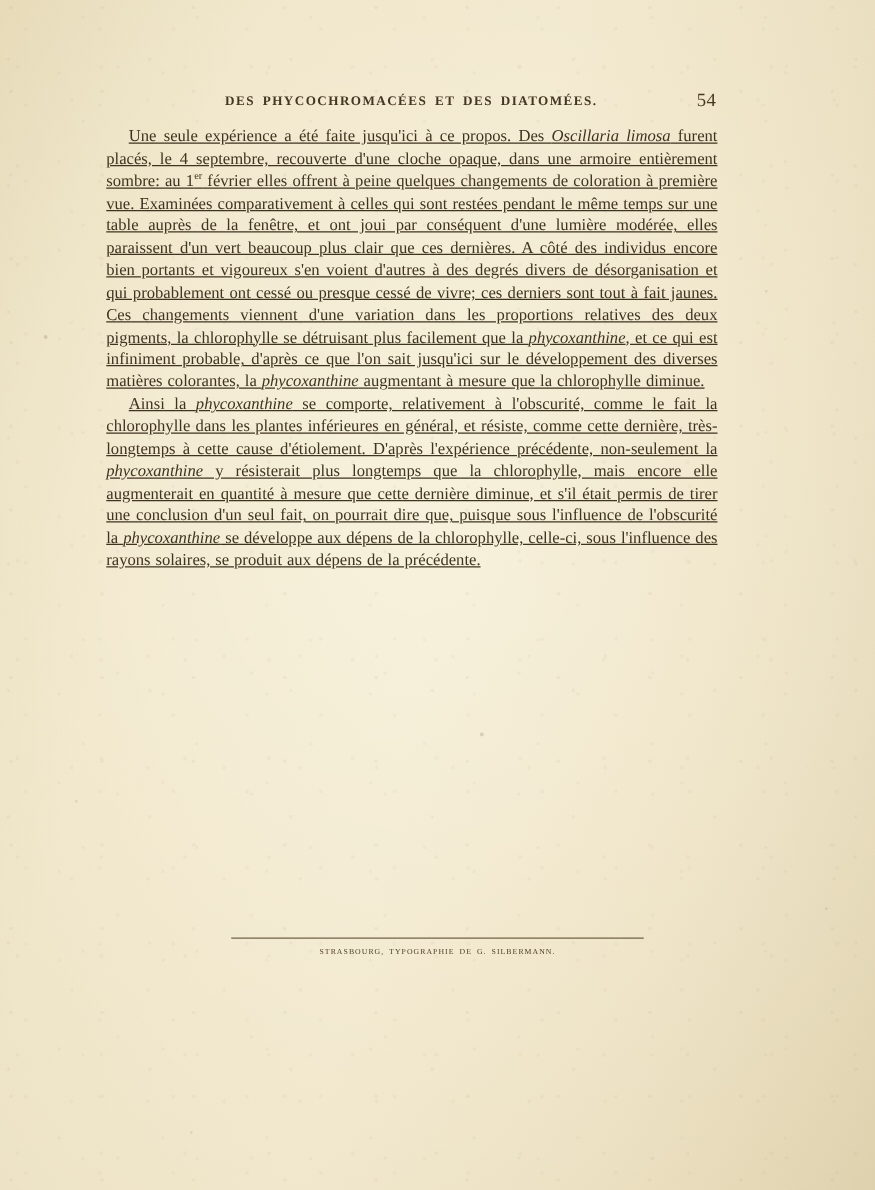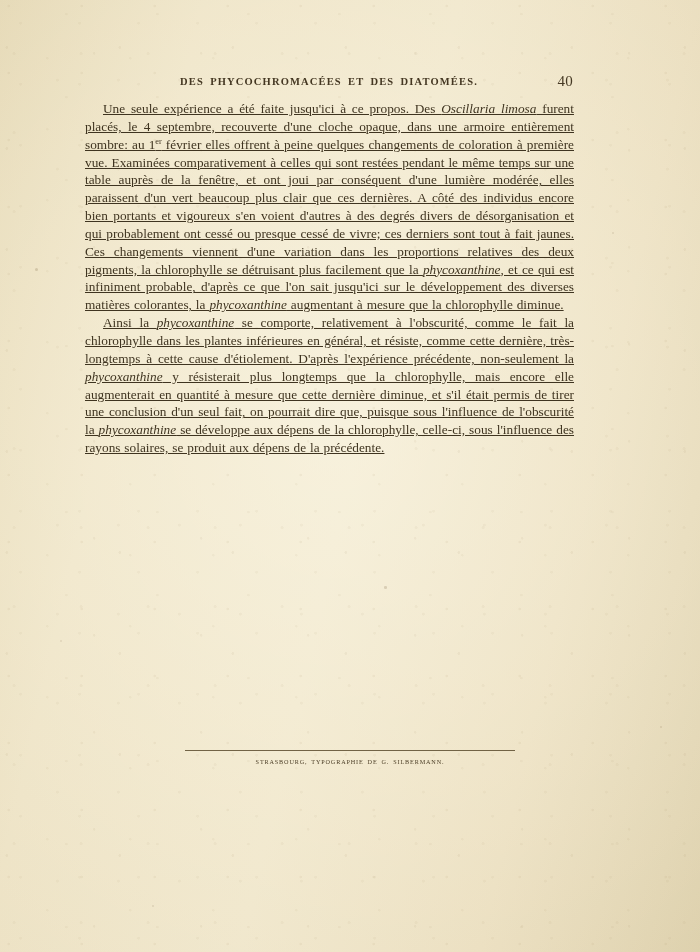--- a/index.html
+++ b/index.html
@@ -144,21 +144,21 @@
 
   <div class="speck" style="left:35px;  top:268px; width:3px;   height:3px;   opacity:.55;"></div>
   <div class="speck" style="left:384px; top:586px; width:2.6px; height:2.6px; opacity:.5;"></div>
   <div class="speck" style="left:660px; top:726px; width:2.2px; height:2.2px; opacity:.42;"></div>
   <div class="speck" style="left:152px; top:905px; width:2px;   height:2px;   opacity:.38;"></div>
   <div class="speck" style="left:612px; top:232px; width:1.8px; height:1.8px; opacity:.35;"></div>
   <div class="speck" style="left:60px;  top:640px; width:2px;   height:2px;   opacity:.33;"></div>
 
   <div class="running-head">
     <span class="rh-title">DES PHYCOCHROMACÉES ET DES DIATOMÉES.</span>
-    <span class="folio">40</span>
+    <span class="folio">54</span>
   </div>
 
   <div class="textblock">
 
     <p><span>Une seule expérience a été faite jusqu'ici à ce propos. Des </span><i>Oscillaria limosa</i><span> furent placés, le 4 septembre, recouverte d'une cloche opaque, dans une armoire entièrement sombre: au 1</span><sup>er</sup><span> février elles offrent à peine quelques changements de coloration à première vue. Examinées comparativement à celles qui sont restées pendant le même temps sur une table auprès de la fenêtre, et ont joui par conséquent d'une lumière modérée, elles paraissent d'un vert beaucoup plus clair que ces dernières. A côté des individus encore bien portants et vigoureux s'en voient d'autres à des degrés divers de désorganisation et qui probablement ont cessé ou presque cessé de vivre; ces derniers sont tout à fait jaunes. Ces changements viennent d'une variation dans les proportions relatives des deux pigments, la chlorophylle se détruisant plus facilement que la </span><i>phycoxanthine</i><span>, et ce qui est infiniment probable, d'après ce que l'on sait jusqu'ici sur le développement des diverses matières colorantes, la </span><i>phycoxanthine</i><span> augmentant à mesure que la chlorophylle diminue.</span></p>
 
     <p><span>Ainsi la </span><i>phycoxanthine</i><span> se comporte, relativement à l'obscurité, comme le fait la chlorophylle dans les plantes inférieures en général, et résiste, comme cette dernière, très-longtemps à cette cause d'étiolement. D'après l'expérience précédente, non-seulement la </span><i>phycoxanthine</i><span> y résisterait plus longtemps que la chlorophylle, mais encore elle augmenterait en quantité à mesure que cette dernière diminue, et s'il était permis de tirer une conclusion d'un seul fait, on pourrait dire que, puisque sous l'influence de l'obscurité la </span><i>phycoxanthine</i><span> se développe aux dépens de la chlorophylle, celle-ci, sous l'influence des rayons solaires, se produit aux dépens de la précédente.</span></p>
 
   </div>
 

